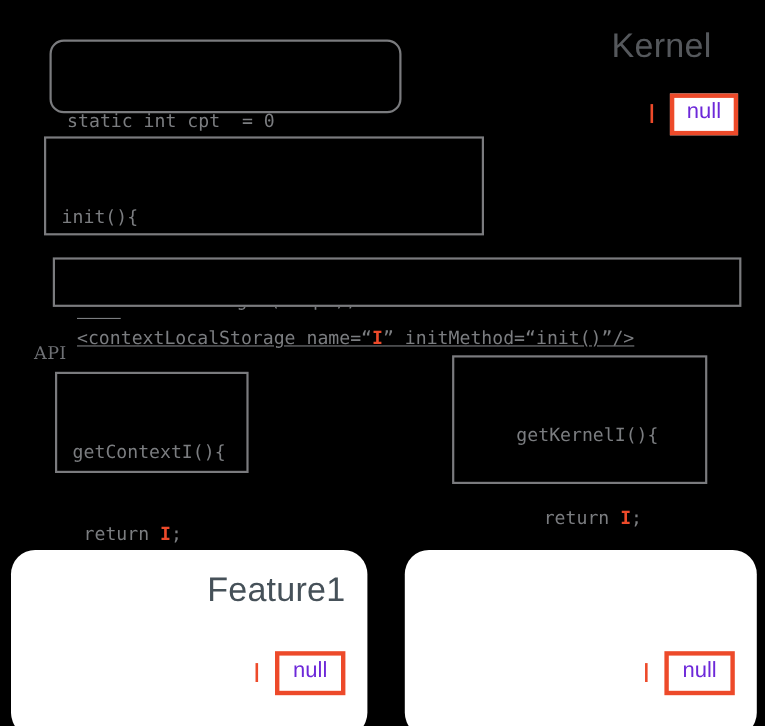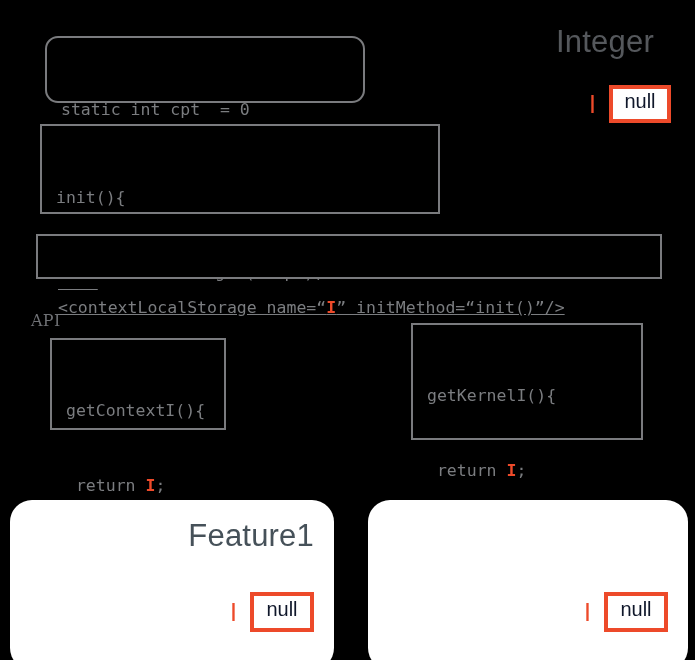--- a/index.html
+++ b/index.html
@@ -54,21 +54,21 @@
   
   #box-init {
     left: 40px;
     top: 124px;
     width: 400px;
     height: 90px;
     padding: 9px 0 0 14px;
   }
   
   #box-cls {
-    left: 36px;
+    left: 48px;
     top: 234px;
     width: 626px;
     height: 45px;
     padding: 9px 0 0 20px;
     text-decoration: underline;
   }
   
   #box-getcontext {
     left: 50px;
     top: 338px;
@@ -76,20 +76,21 @@
     height: 92px;
     padding: 8px 0 0 14px;
   }
   
   #box-getkernel {
     left: 411px;
     top: 323px;
     width: 232px;
     height: 117px;
     padding: 8px 0 0 14px;
+    text-align: center;
   }
 
   
   #api-label {
     position: absolute;
     left: 14px;
     top: 311px;
     font-family: "DejaVu Serif", "Liberation Serif", serif;
     font-size: 16px;
     color: #6f7175;
@@ -116,21 +117,21 @@
   .var-name {
     color: #ED4A2A;
     font-size: 25px;
     line-height: 25px;
     font-family: "Liberation Sans", sans-serif;
     margin-right: 13px;
   }
   .var-value-box {
     background: #ffffff;
     border: 4px solid #ED4A2A;
-    color: #0f172a;
+    color: #6d28d9;
     font-size: 20px;
     line-height: 20px;
     padding: 2px 12px 8px 12px;
     box-sizing: border-box;
     display: flex;
     align-items: center;
     justify-content: center;
   }
 
   #kernel-slot {
@@ -177,21 +178,21 @@
   .card-slot .var-value-box {
     width: 64px;
     height: 40px;
   }
 </style>
 </head>
 <body>
 
 <div id="stage">
 
-  <div id="kernel-title">Integer</div>
+  <div id="kernel-title">Kernel</div>
 
   <div id="kernel-slot" class="var-slot">
     <span class="var-name">I</span>
     <span class="var-value-box">null</span>
   </div>
 
   <div id="box-static" class="code-box">
     <div class="line">static int cpt  = 0</div>
     <div class="line"><span>static Integer </span><span class="hl">I</span><span> = null</span></div>
   </div>

